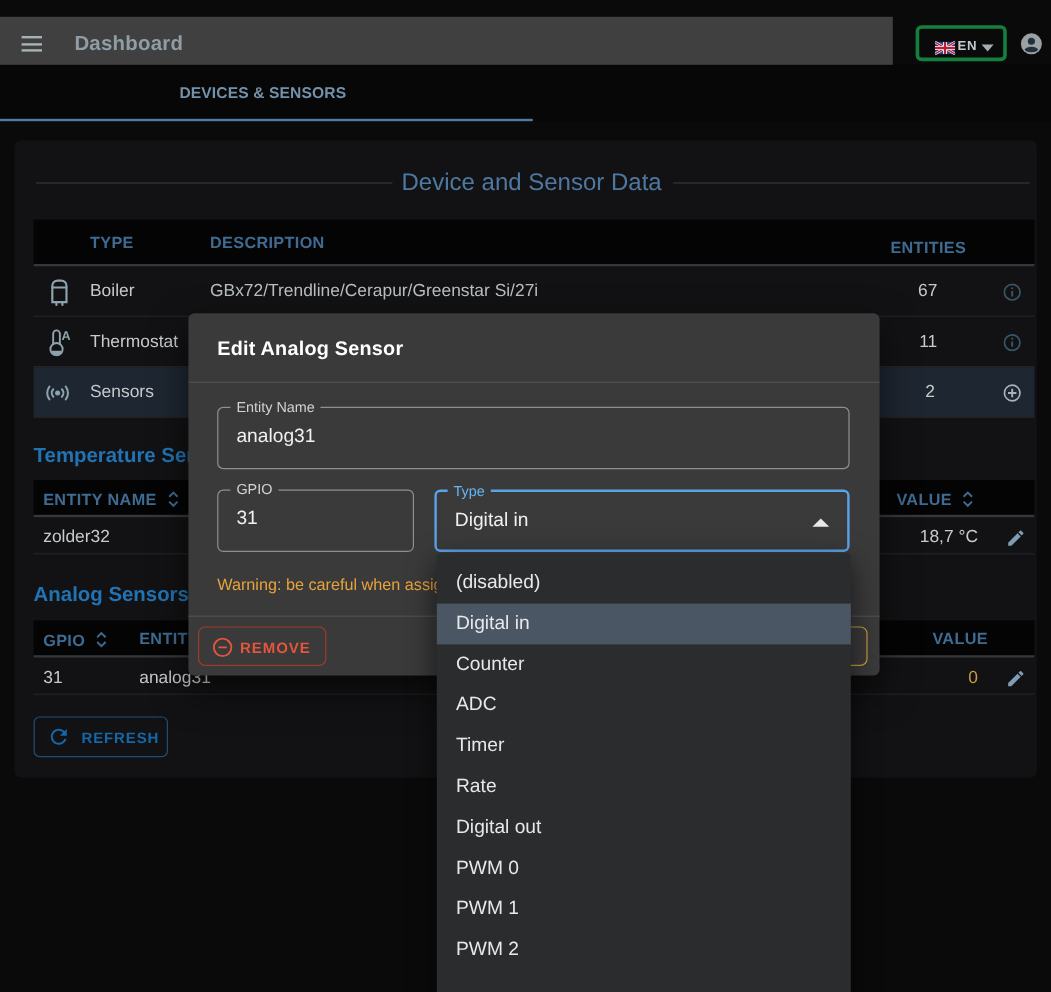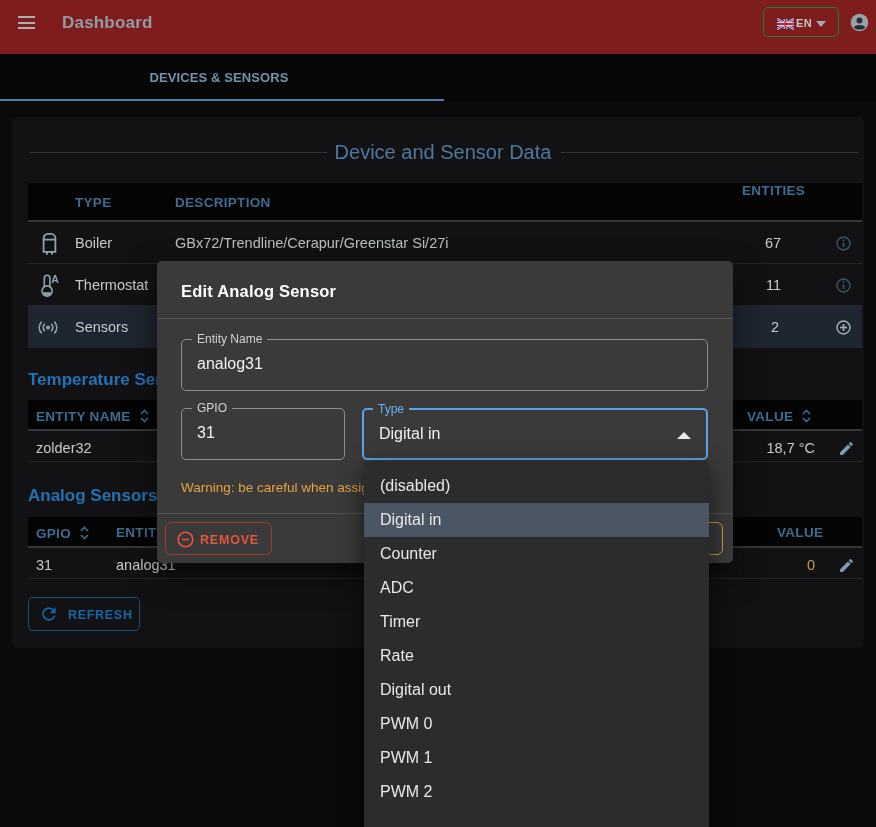--- a/index.html
+++ b/index.html
@@ -1,23 +1,23 @@
 <!DOCTYPE html>
 <html><head>
 <meta charset="utf-8">
 <style>
   * { margin:0; padding:0; box-sizing:border-box; }
   html,body { width:876px; height:827px; background:#0a0a0b; font-family:"Liberation Sans",sans-serif; overflow:hidden; position:relative; }
 
   
-  .appbar { position:absolute; left:0; top:0; width:876px; height:54px; background:#7f1d1d; }
+  .appbar { position:absolute; left:0; top:14px; width:744px; height:54px; background:#404040; }
   .burger { position:absolute; left:18px; top:16px; width:17px; height:13px; }
   .burger div { height:2px; background:#a8b2b6; margin-bottom:3.5px; }
   .apptitle { position:absolute; left:62px; top:13px; font-size:17px; font-weight:bold; color:#8f9ea6; letter-spacing:0.2px; }
-  .langbtn { position:absolute; left:763px; top:7px; width:76px; height:30px; border:1px solid #15803d; border-radius:5px; }
+  .langbtn { position:absolute; left:763px; top:7px; width:76px; height:30px; border:3px solid #15803d; border-radius:5px; }
   .flag { position:absolute; left:13px; top:10px; }
   .langtxt { position:absolute; left:32px; top:9px; font-size:11px; color:#c3c9cc; font-weight:bold; letter-spacing:0.5px; }
   .caret { position:absolute; left:52px; top:13px; width:0; height:0; border-left:5.5px solid transparent; border-right:5.5px solid transparent; border-top:6px solid #a4adb1; }
   .account { position:absolute; left:849px; top:12px; }
 
   
   .tabs { position:absolute; left:0; top:54px; width:876px; height:47px; background:#070708; }
   .tab { position:absolute; top:0; width:438px; height:41px; text-align:center; line-height:47px; font-size:13px; font-weight:bold; letter-spacing:0.1px; }
   .tab1 { left:0; color:#7491ab; }
   .tab2 { left:438px; color:#8b9195; text-indent:24px; }
@@ -105,21 +105,21 @@
     <div class="h2wrap">
       <div class="line lineL"></div>
       <span class="h2">Device and Sensor Data</span>
       <div class="line lineR"></div>
     </div>
 
     <div class="t1">
       <div class="thead">
         <span class="thtxt cell" style="left:47px; top:12px;">TYPE</span>
         <span class="thtxt cell" style="left:147px; top:12px;">DESCRIPTION</span>
-        <span class="thtxt cell" style="left:714px; top:0;">ENTITIES</span>
+        <span class="thtxt cell" style="left:714px; top:16px;">ENTITIES</span>
       </div>
       <div class="row" style="top:39px;">
         <span class="cell" style="left:13px; top:10px;"><svg width="17" height="23" viewBox="0 0 17 23">
             <g fill="none" stroke="#8ea3ae" stroke-width="1.8" stroke-linecap="round">
               <path d="M2.6 19.8 V6.2 a4.4 4.4 0 0 1 4.4-4.4 h3 a4.4 4.4 0 0 1 4.4 4.4 V19.8 z"></path>
               <line x1="2.8" y1="7.6" x2="14.2" y2="7.6"></line>
               <line x1="6" y1="20.2" x2="6" y2="22.1"></line>
               <line x1="11" y1="20.2" x2="11" y2="22.1"></line>
             </g>
           </svg></span>

